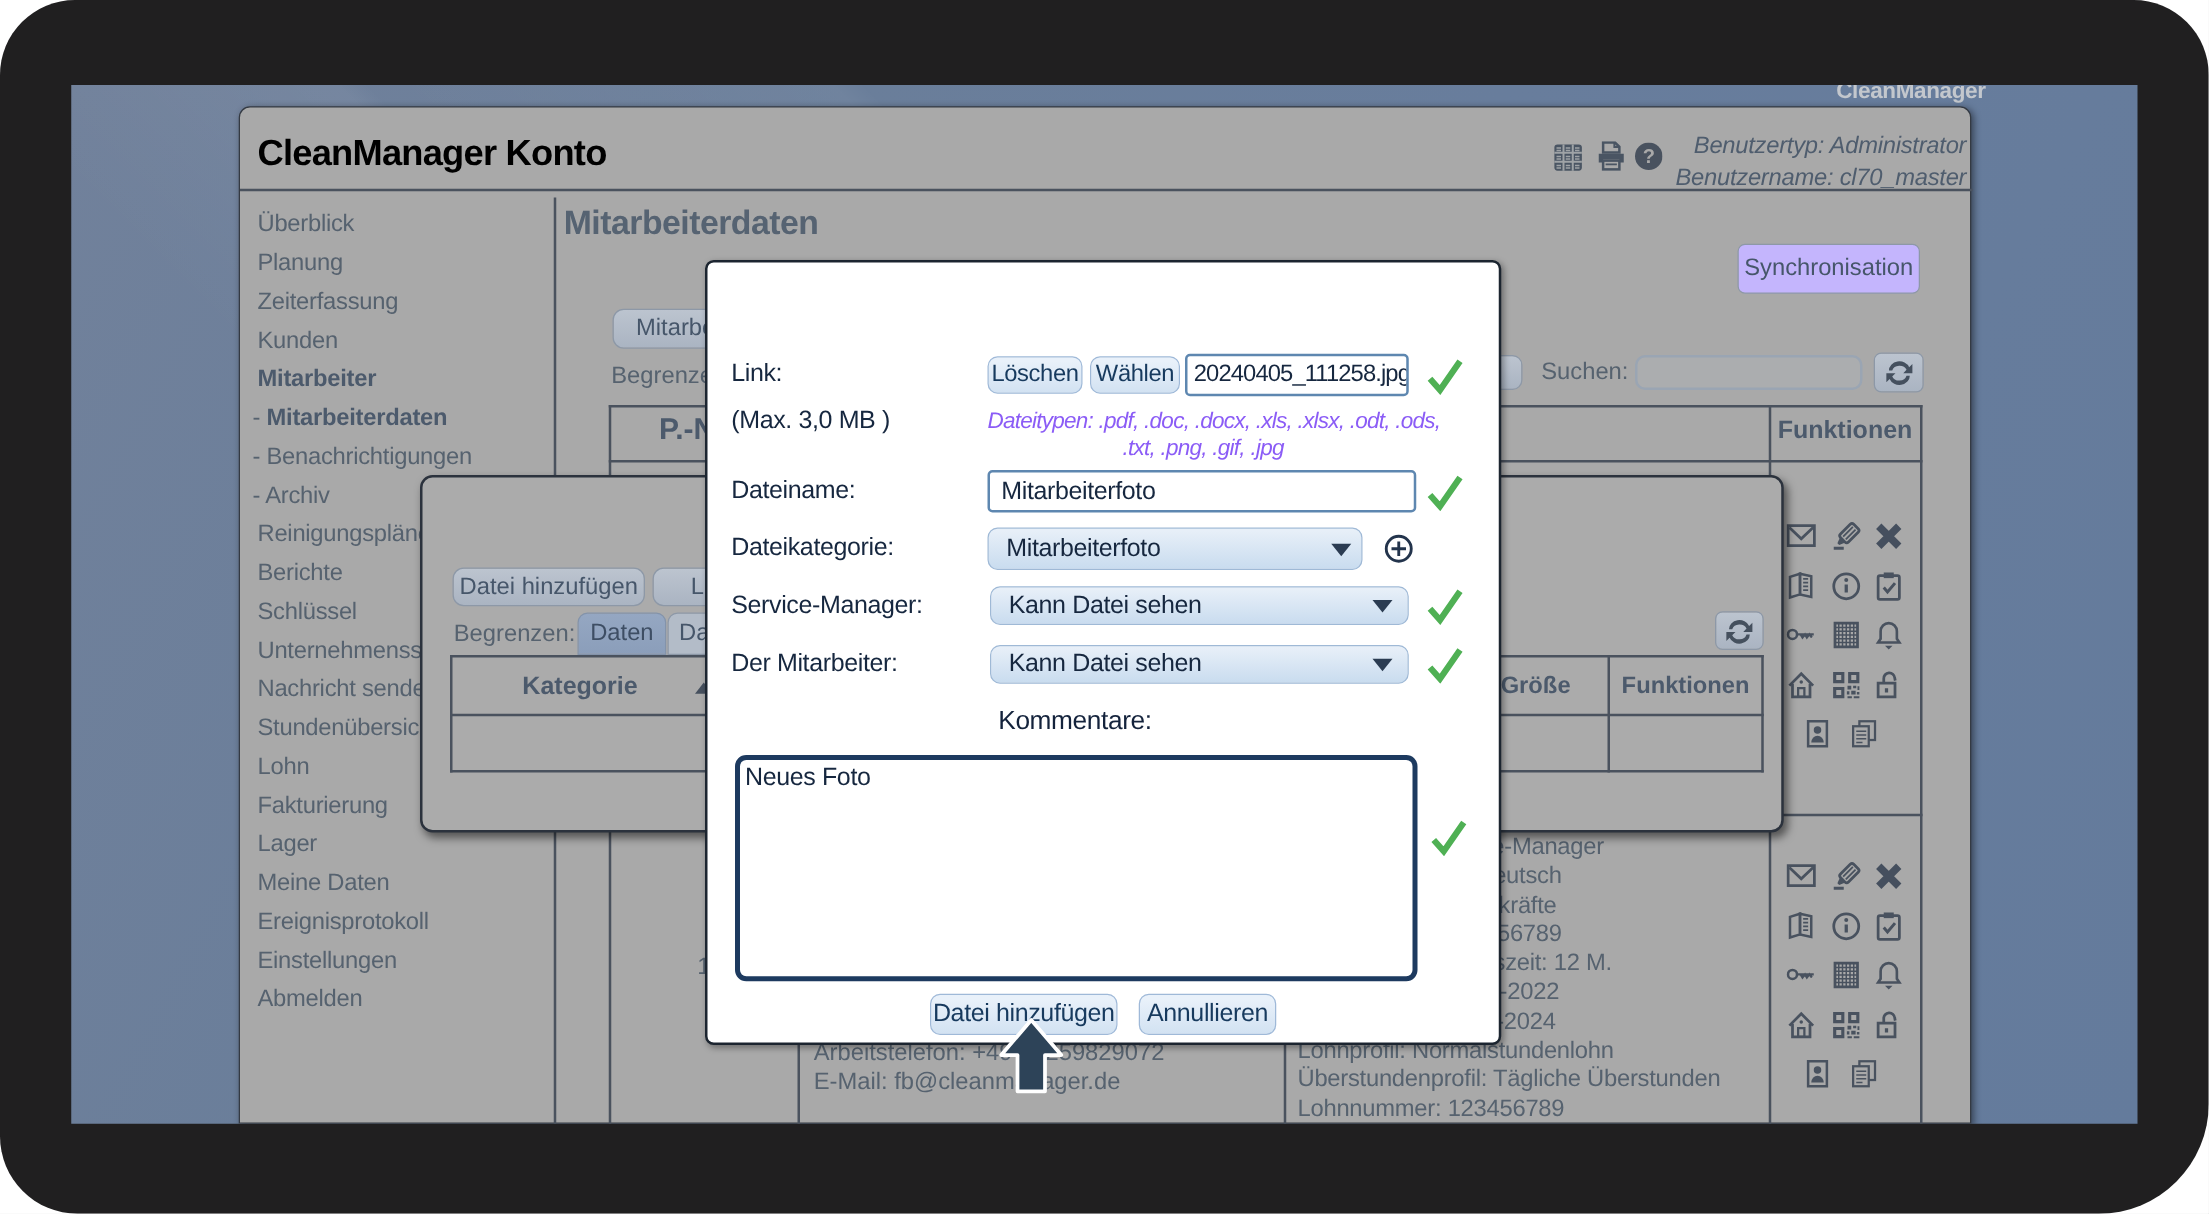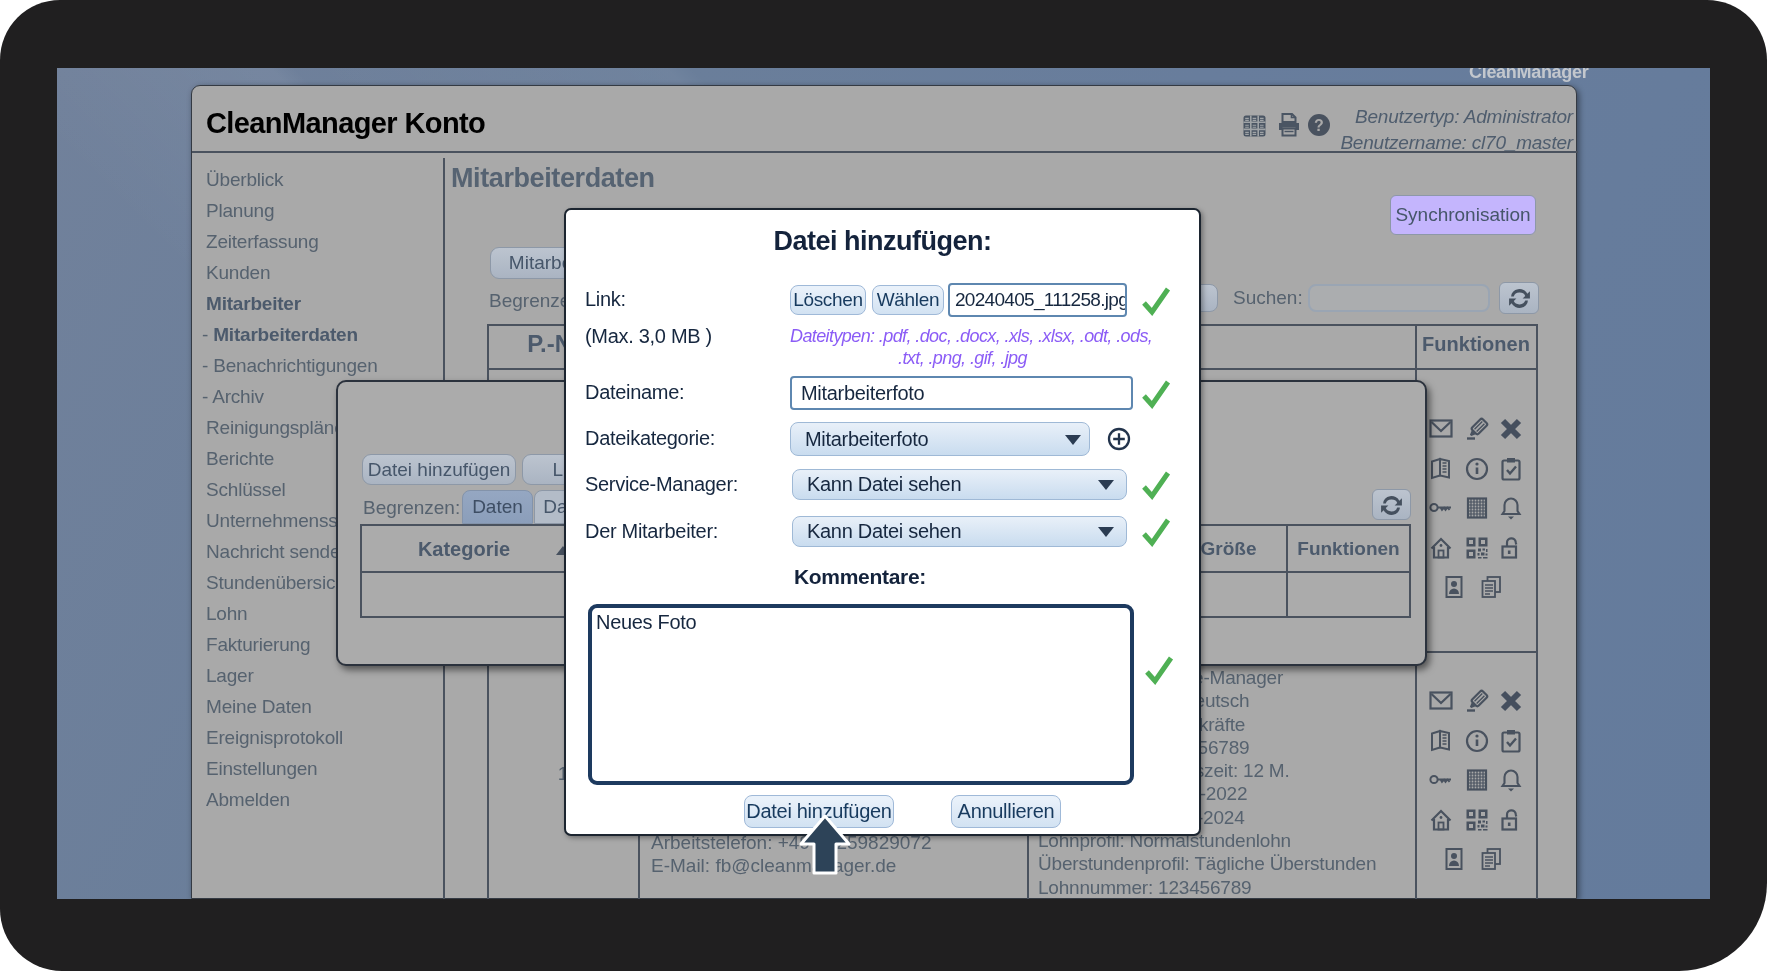--- a/index.html
+++ b/index.html
@@ -271,21 +271,20 @@
       <div class="vline" style="left:1071px; top:142px; height:94px;"></div>
       <div class="vline" style="left:237px; top:142px; height:94px;"></div>
       <div class="vline" style="left:845px; top:142px; height:94px;"></div>
       <div class="vline" style="left:948px; top:142px; height:94px;"></div>
       <div class="abs" style="left:31px; top:156px; width:190px; text-align:center; font-size:20px; font-weight:bold; color:#4c5a6c;">Kategorie</div>
       <div class="abs" style="left:218px; top:164px; width:0; height:0; border-left:7px solid transparent; border-right:7px solid transparent; border-bottom:9px solid #46505e;"></div>
       <div class="abs" style="left:833px; top:156px; width:115px; text-align:center; font-size:19px; font-weight:bold; color:#4c5a6c;">Größe</div>
       <div class="abs" style="left:950px; top:156px; width:121px; text-align:center; font-size:19px; font-weight:bold; color:#4c5a6c;">Funktionen</div>
     </div>
     <div id="modal">
-      <div class="abs" style="left:0; top:16px; width:633px; text-align:center; font-size:27px; font-weight:bold; color:#14233c; letter-spacing:-0.5px;">Datei hinzufügen:</div>
       <div class="mlabel" style="top:78px;">Link:</div>
       <div class="mbtn" style="left:224px; top:75px; width:76px; height:30px; line-height:28px;">Löschen</div>
       <div class="mbtn" style="left:306px; top:75px; width:72px; height:30px; line-height:28px;">Wählen</div>
       <div class="abs" style="left:382px; top:73px; width:179px; height:34px; background:#fff; border:2px solid #5e87b0; border-radius:4px; color:#16273f; font-size:19px; line-height:30px; padding-left:5px; letter-spacing:-0.7px; overflow:hidden;">20240405_111258.jpg</div>
       <svg class="check" style="left:575px; top:76px;" viewBox="0 0 30 30">
           <path d="M3 17 L11 26 L27 3" fill="none" stroke="#4fb054" stroke-width="5"></path>
         </svg>
       <div class="mlabel" style="top:115px;">(Max. 3,0 MB )</div>
       <div class="abs" style="left:224px; top:115px; width:345px; text-align:center; font-style:italic; font-size:18px; color:#8b5cf6; line-height:22px; letter-spacing:-0.6px; white-space:nowrap;">Dateitypen: .pdf, .doc, .docx, .xls, .xlsx, .odt, .ods,<br>.txt, .png, .gif, .jpg</div>
       <div class="mlabel" style="top:171px;">Dateiname:</div>
@@ -302,25 +301,25 @@
       <div class="mlabel" style="top:263px;">Service-Manager:</div>
       <div class="mdrop" style="left:226px; top:259px; width:335px; height:31px; line-height:29px; padding-left:14px;">Kann Datei sehen<span class="tri" style="left:305px; top:10px;"></span></div>
       <svg class="check" style="left:575px; top:260px;" viewBox="0 0 30 30">
           <path d="M3 17 L11 26 L27 3" fill="none" stroke="#4fb054" stroke-width="5"></path>
         </svg>
       <div class="mlabel" style="top:310px;">Der Mitarbeiter:</div>
       <div class="mdrop" style="left:226px; top:306px; width:335px; height:31px; line-height:29px; padding-left:14px;">Kann Datei sehen<span class="tri" style="left:305px; top:10px;"></span></div>
       <svg class="check" style="left:575px; top:307px;" viewBox="0 0 30 30">
           <path d="M3 17 L11 26 L27 3" fill="none" stroke="#4fb054" stroke-width="5"></path>
         </svg>
-      <div class="abs" style="left:3px; top:355px; width:582px; text-align:center; font-size:21px; font-weight:bold; color:#14233c; letter-spacing:-0.3px;">Kommentare:</div>
+      <div class="abs" style="left:3px; top:355px; width:582px; text-align:center; font-size:21px; font-weight:normal; color:#14233c; letter-spacing:-0.3px;">Kommentare:</div>
       <div class="abs" style="left:22px; top:394px; width:546px; height:181px; background:#fff; border:4px solid #1d3a5f; border-radius:9px; color:#16273f; font-size:20px; padding:3px 0 0 4px; letter-spacing:-0.3px;">Neues Foto</div>
       <svg class="check" style="left:578px; top:445px;" viewBox="0 0 30 30">
           <path d="M3 17 L11 26 L27 3" fill="none" stroke="#4fb054" stroke-width="5"></path>
         </svg>
       <div class="mbtn" style="left:178px; top:585px; width:150px; height:33px; line-height:31px; font-size:20px;">Datei hinzufügen</div>
-      <div class="mbtn" style="left:345px; top:585px; width:110px; height:33px; line-height:31px; font-size:20px;margin-left:40px;">Annullieren</div>
+      <div class="mbtn" style="left:345px; top:585px; width:110px; height:33px; line-height:31px; font-size:20px;">Annullieren</div>
     </div>
     <svg id="cursor" class="abs" width="60" height="66" viewBox="0 0 60 66" style="left:738px; top:745px;">
       <path d="M30 3 L54 31 L41 31 L41 60 L19 60 L19 31 L6 31 Z" fill="#2d4358" stroke="#ffffff" stroke-width="3" stroke-linejoin="round"></path>
     </svg>
   </div>
 </div>
 
 </body></html>

